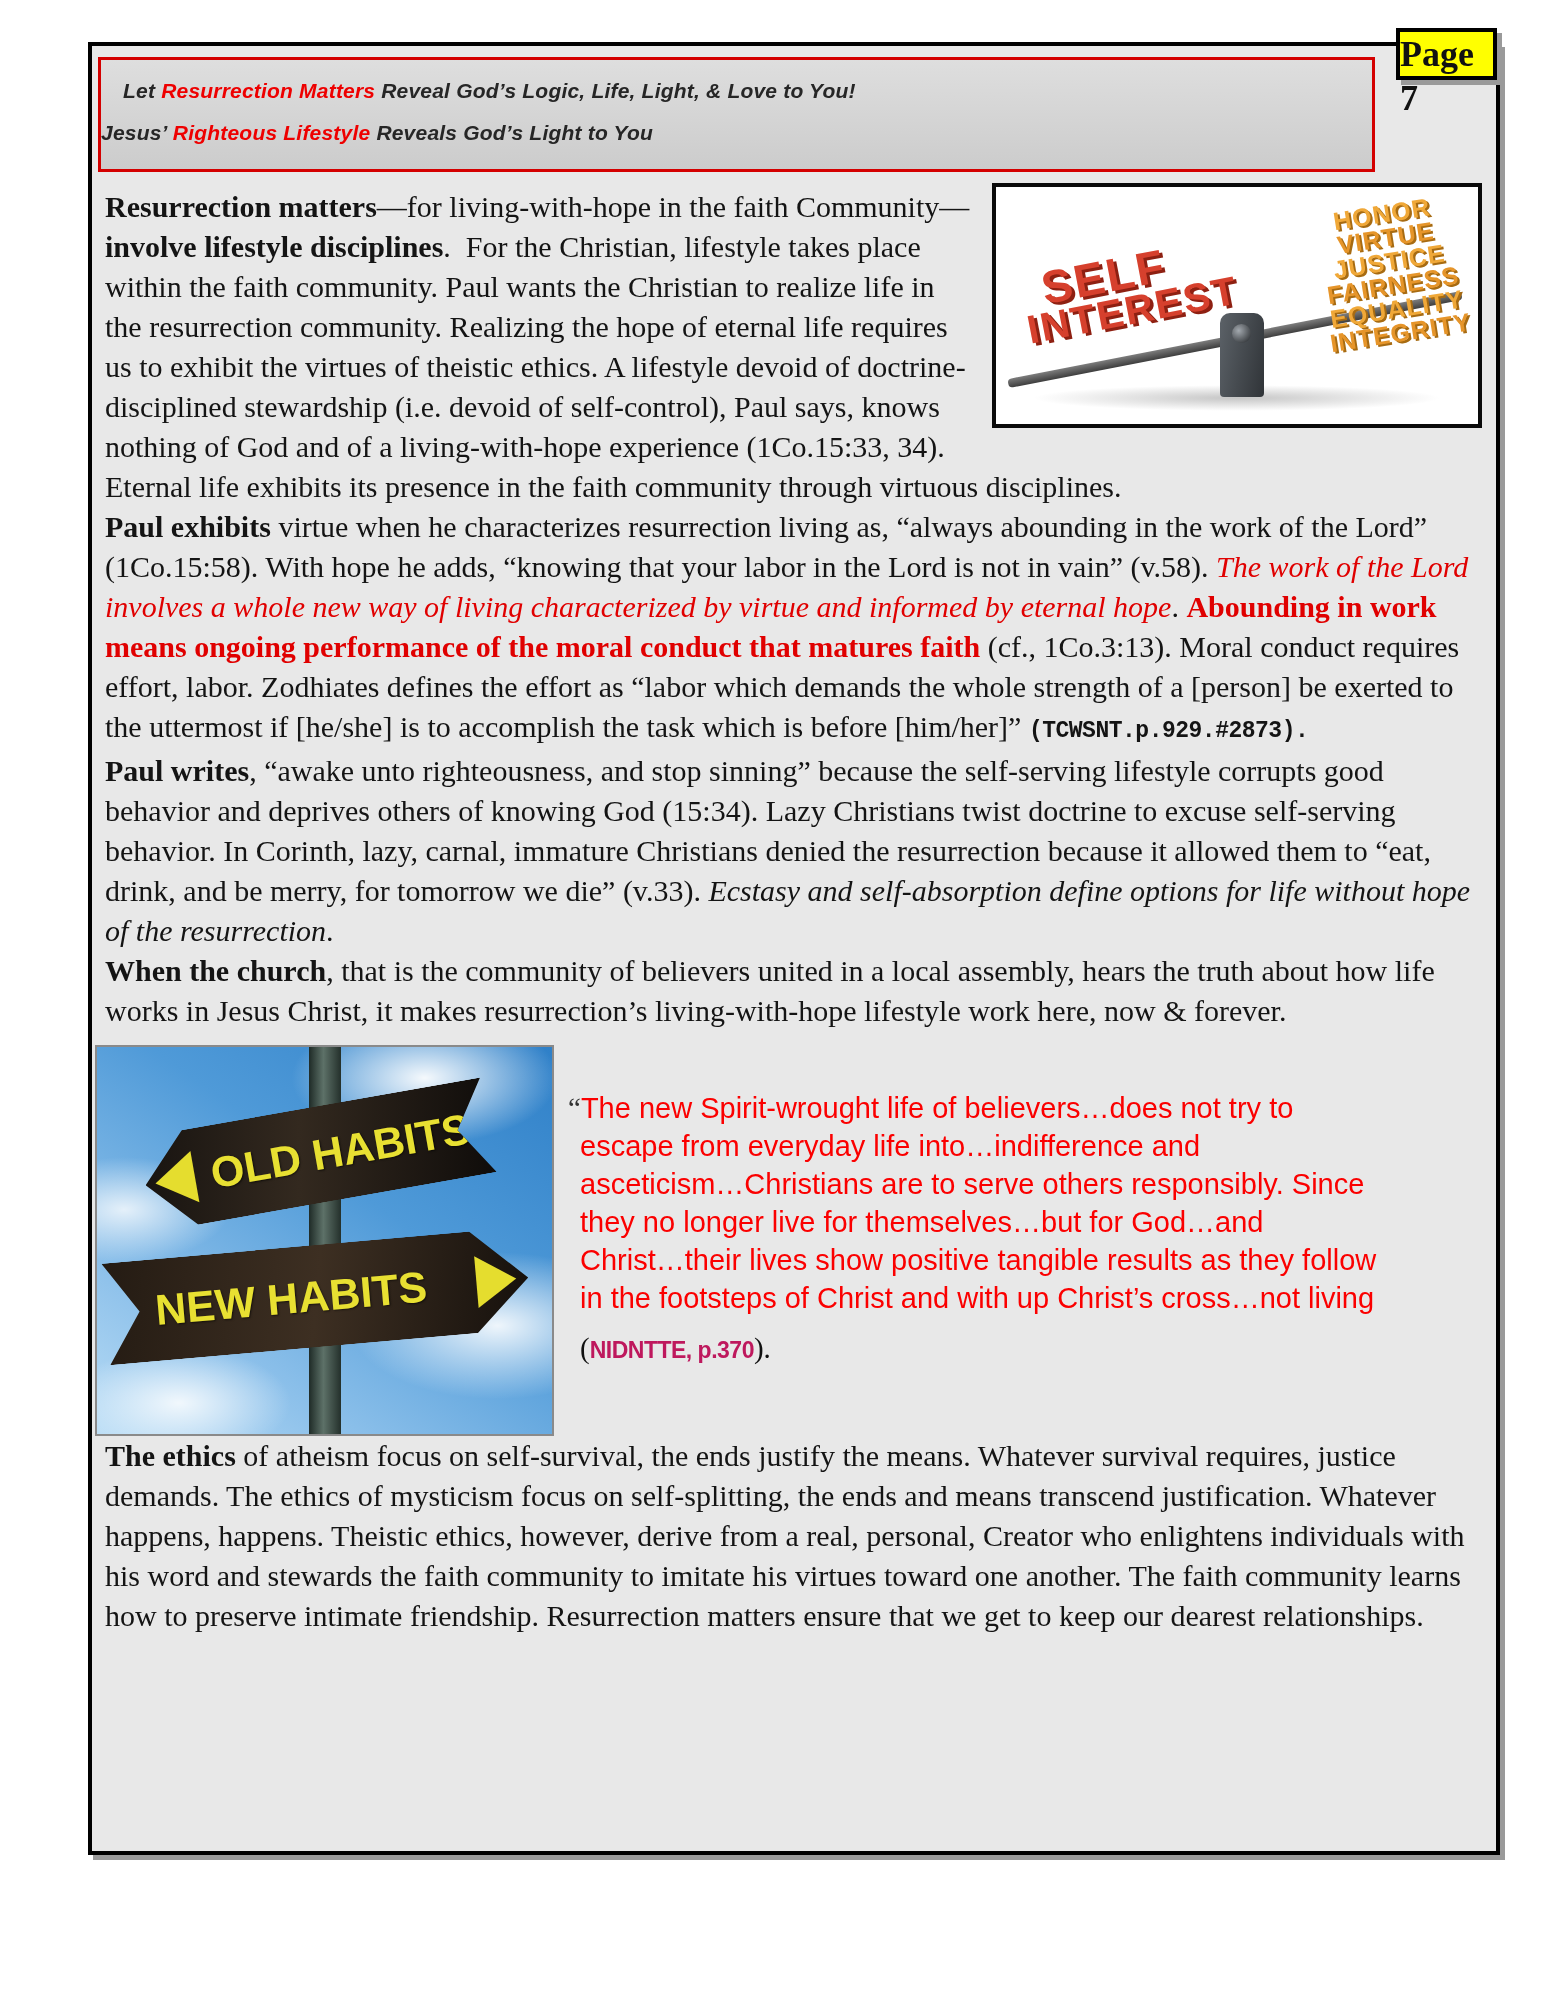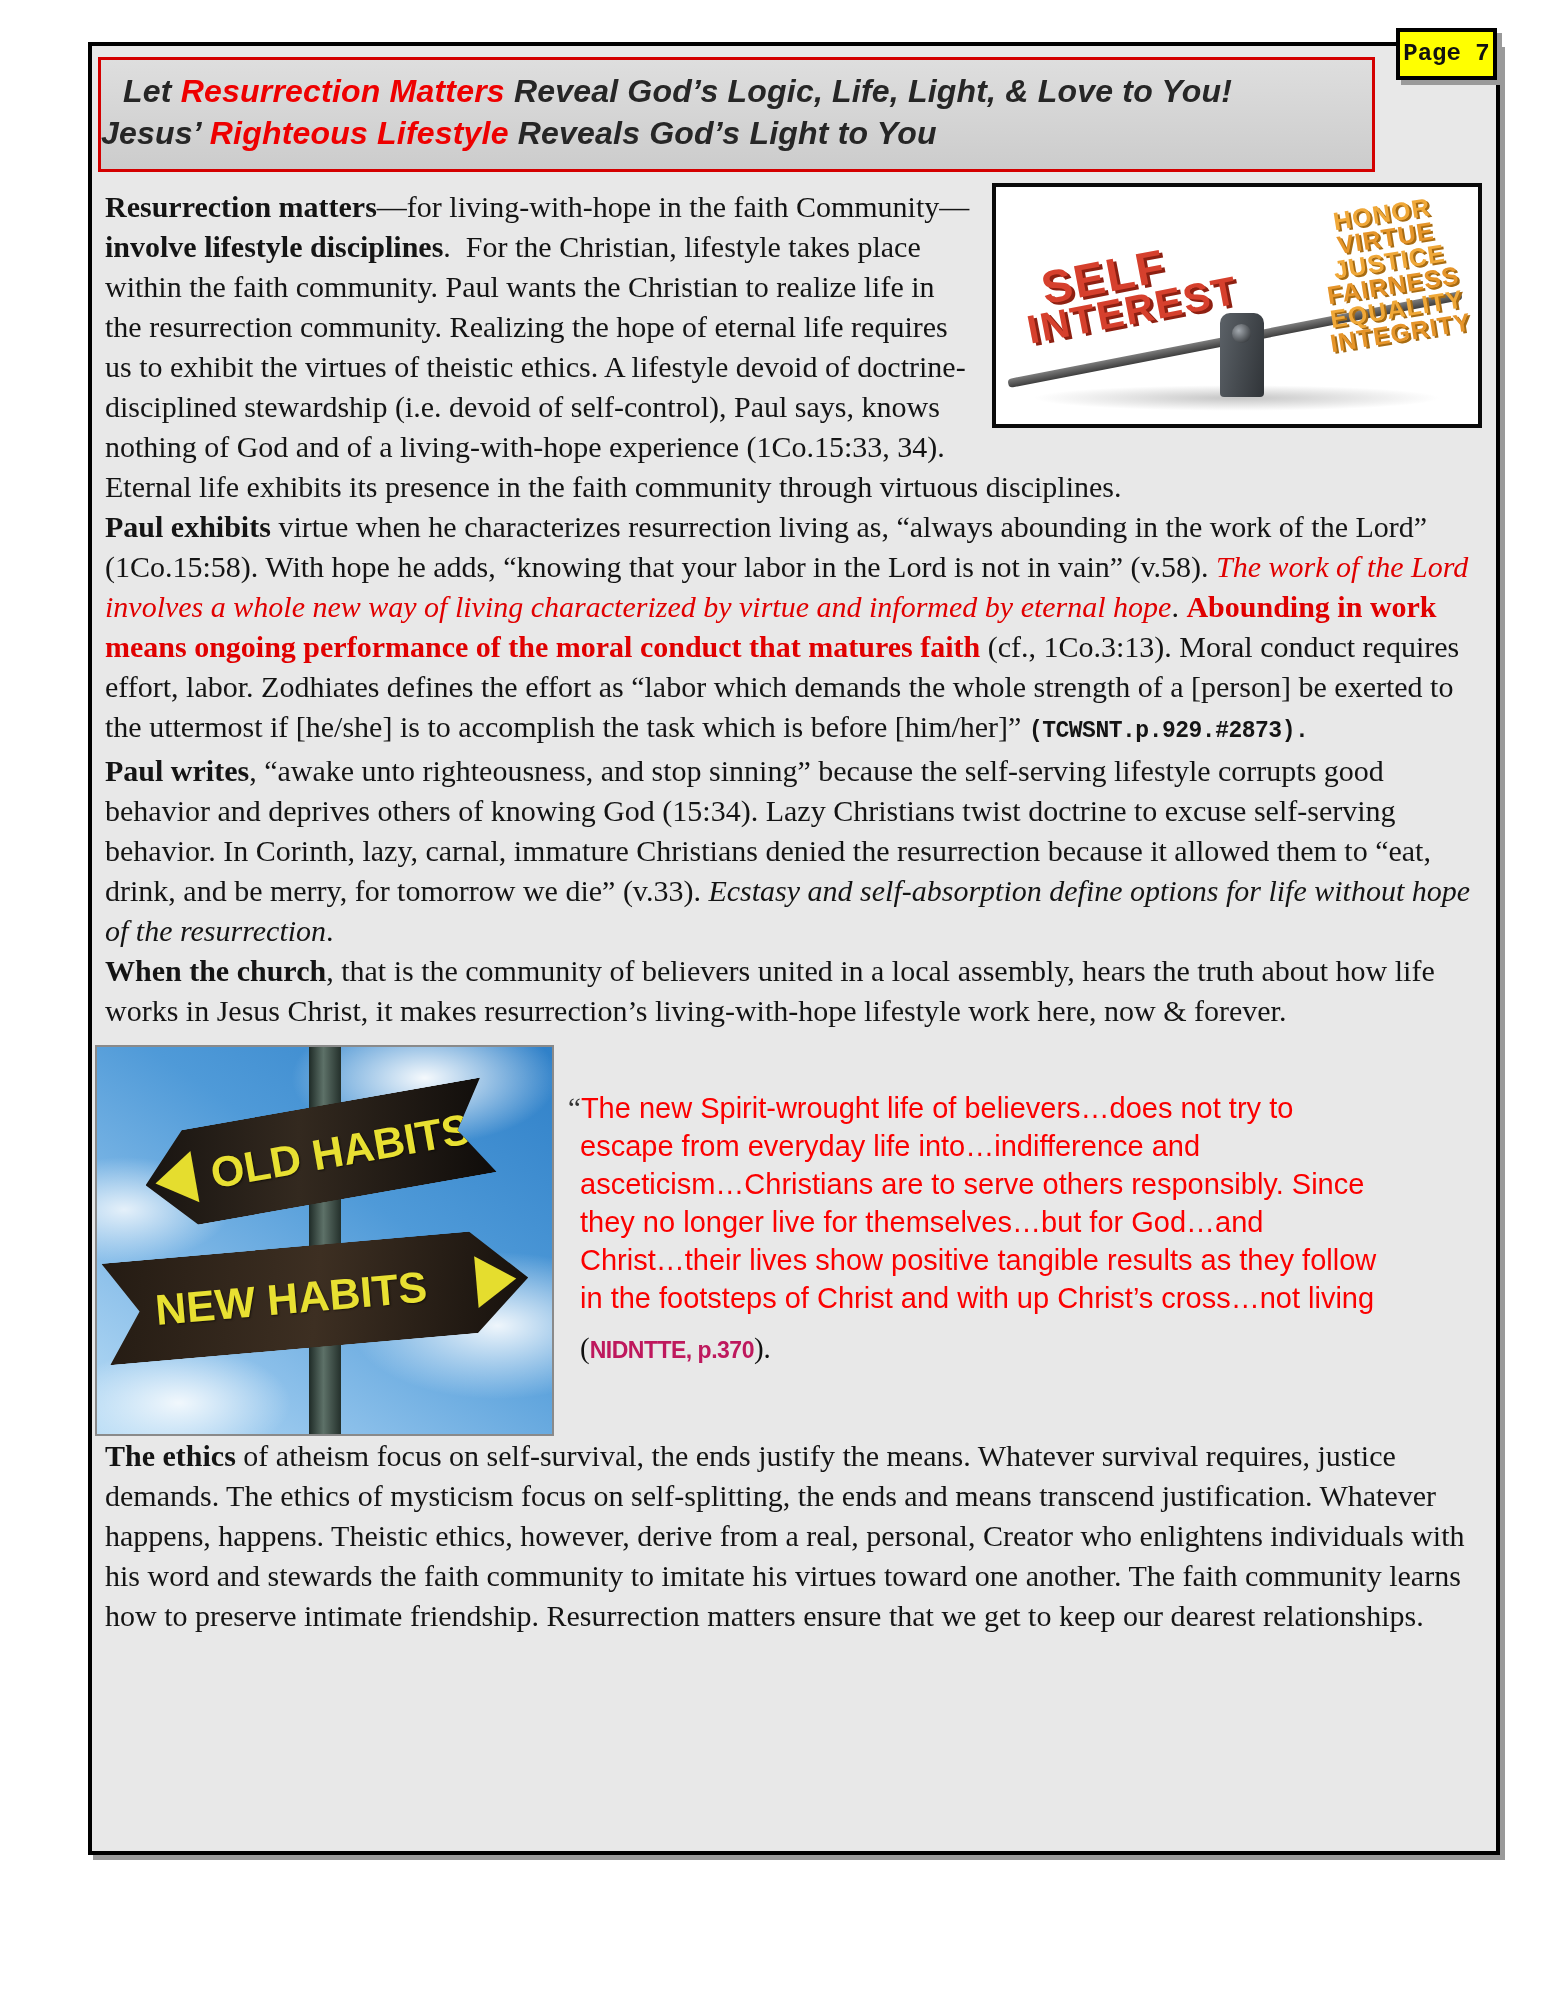--- a/index.html
+++ b/index.html
@@ -5,35 +5,35 @@
   html,body { margin:0; padding:0; background:#ffffff; }
   .page {
     position:relative; width:1545px; height:2000px; background:#ffffff;
     font-family:"Liberation Serif","DejaVu Serif",serif; color:#111;
     overflow:hidden;
   }
   
   .page-label {
     position:absolute; left:1396px; top:28px; width:93px; height:44px;
     background:#ffff00; border:4px solid #000; box-shadow:5px 5px 0 #9a9a9a;
-    z-index:10; text-align:center; font-weight:bold; font-size:24px; line-height:44px;font-family:Liberation Mono, monospace;
+    z-index:10; font-weight:bold; font-size:36px; line-height:44px;
   }
   
   .main-box {
     position:absolute; left:88px; top:42px; width:1404px; height:1805px;
     border:4px solid #000; background:#e8e8e8; box-shadow:5px 5px 0 #9a9a9a;
   }
   
   .header-banner {
     position:absolute; left:6px; top:11px; width:1277px; height:115px;
     box-sizing:border-box; border:3px solid #d40000;
     background:linear-gradient(#dedede,#cccccc);
     padding-top:10px;
     font-family:"Liberation Sans","DejaVu Sans",sans-serif;
-    font-weight:700; font-style:italic; font-size:32px; color:#262626;
+    font-weight:700; font-style:italic; font-size:21px; color:#262626;
     letter-spacing:0.2px;
   }
   .h-line { line-height:42px; white-space:nowrap; }
   .h-line.h1 { padding-left:22px; }
   .h-line.h2 { }
   .hl-red { color:#ee0000; }
   
   .body-text {
     position:absolute; left:13px; right:14px; top:141px;
     font-size:30px; line-height:40px; color:#141414;

